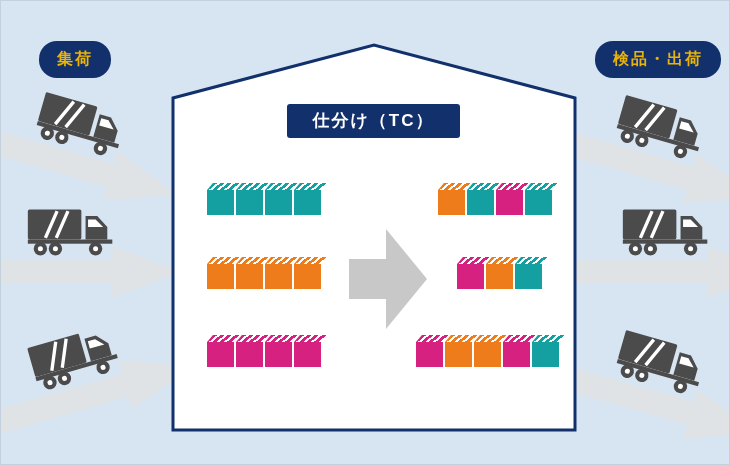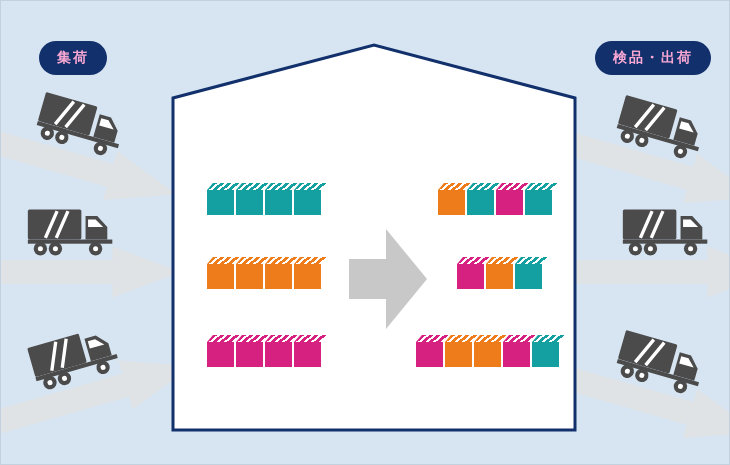--- a/index.html
+++ b/index.html
@@ -17,22 +17,22 @@
   .flow-arrow-shape{fill:var(--flow_arrow,#e0e3e5);}
   .truck-body{fill:var(--truck_gray,#4b4b4b);}
   .truck-glass{fill:#ffffff;}
   .wheel-hub{fill:#ffffff;}
   .truck-stripe{stroke:#ffffff;stroke-width:4;fill:none;}
   
   .house{position:absolute;left:0;top:0;}
   .house-shape{fill:#ffffff;stroke:var(--navy,#12306b);stroke-width:3;}
   
   .badge{
-    position:absolute;background:var(--navy,#12306b);color:#f9a8d4;
-    font-weight:bold;font-size:14px;letter-spacing:2px;
+    position:absolute;background:var(--navy,#12306b);color:#eab308;
+    font-weight:bold;font-size:16px;letter-spacing:2px;
     padding:8px 18px;border-radius:18px;white-space:nowrap;
   }
   .tc-label{
     position:absolute;left:286px;top:103px;width:173px;height:34px;
     background:var(--navy,#12306b);color:#fff;font-weight:bold;font-size:17px;
     letter-spacing:2px;line-height:34px;text-align:center;border-radius:3px;
   }
   
   .box-row{position:absolute;display:flex;gap:2px;}
   .box{width:27px;height:25px;position:relative;background:var(--c);}
@@ -175,20 +175,21 @@
       <polygon class="flow-arrow-shape" points="0,26 150,26 150,4 210,45 150,86 150,64 0,64"></polygon>
     </svg>
   </div>
 
   <svg class="house" width="730" height="465" viewBox="0 0 730 465">
     <polygon class="house-shape" points="172,429 172,97 373,44 574,97 574,429"></polygon>
   </svg>
 
   <div class="badge" style="left:38px;top:40px;">集荷</div>
   <div class="badge" style="left:594px;top:40px;">検品・出荷</div>
+  <div class="tc-label">仕分け（TC）</div>
 
   <div class="box-row" style="left:206px;top:189px;">
       <div class="box" style="--c: #14a0a0;">
         <div class="box-top"></div>
       </div>
       <div class="box" style="--c: #14a0a0;">
         <div class="box-top"></div>
       </div>
       <div class="box" style="--c: #14a0a0;">
         <div class="box-top"></div>

